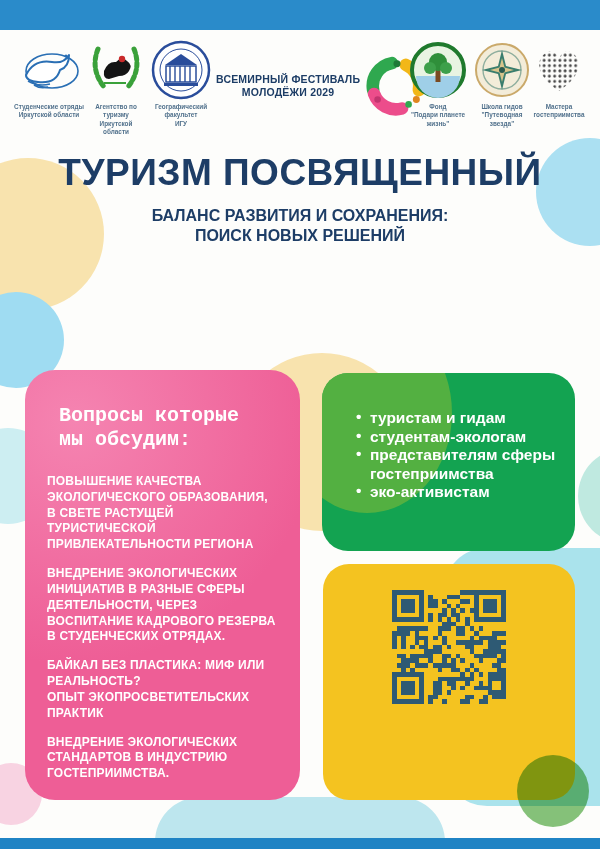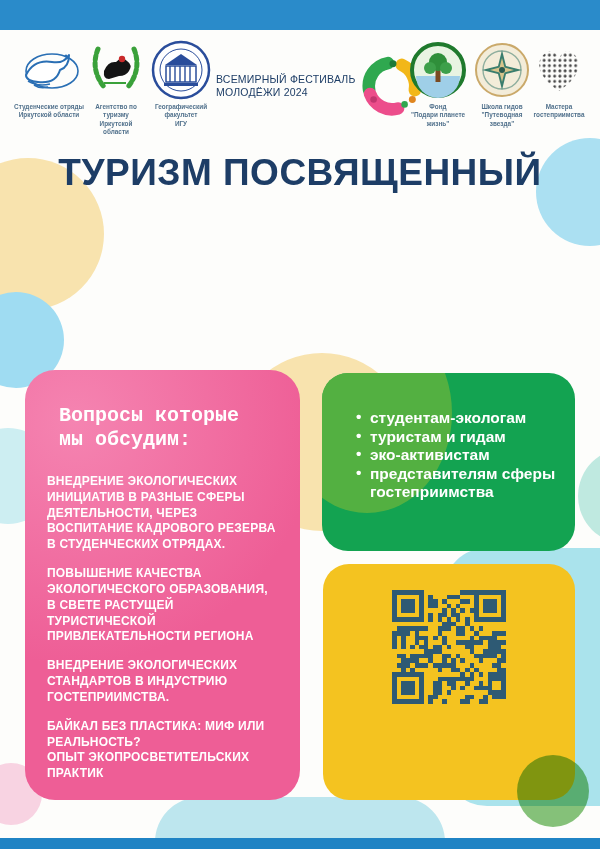--- a/index.html
+++ b/index.html
@@ -29,21 +29,21 @@
   .logo{position:absolute;top:40px;text-align:center;z-index:4;}
   .logo-art{height:60px;display:flex;align-items:center;justify-content:center;}
   .logo-caption{margin-top:3px;font-size:6.4px;line-height:1.3;color:#51718c;white-space:pre-line;font-weight:bold;}
   .l1{left:12px;width:74px;}
   .l2{left:86px;width:60px;}
   .l3{left:148px;width:66px;}
   .l4{left:402px;width:72px;}
   .l5{left:472px;width:60px;}
   .l6{left:528px;width:62px;}
   .festival{position:absolute;left:216px;top:55px;display:flex;align-items:center;gap:5px;z-index:4;}
-  .festival-text{font-size:10.5px;font-weight:normal;color:#1d3d66;line-height:1.25;letter-spacing:.2px;}
+  .festival-text{font-size:10.5px;font-weight:bold;color:#1d3d66;line-height:1.25;letter-spacing:.2px;text-align:center;}
 
   
   .title{position:absolute;left:0;top:152px;width:600px;text-align:center;
     font-size:37px;font-weight:bold;color:#1d3d66;letter-spacing:.5px;z-index:2;}
   .subtitle{position:absolute;left:0;top:206px;width:600px;text-align:center;
     font-size:16px;font-weight:bold;color:#1d3d66;line-height:1.22;white-space:pre-line;z-index:2;}
   .intro{position:absolute;left:20px;top:268px;width:560px;text-align:center;
     font-size:16px;font-weight:bold;color:#2d4d6b;line-height:1.24;white-space:pre-line;z-index:2;}
 
   
@@ -128,21 +128,21 @@
         <rect x="13" y="43" width="34" height="3" fill="#2a4d9b"></rect>
       </svg>
     </div>
     <div class="logo-caption">Географический факультет
 ИГУ</div>
   </div>
 
   <div class="festival">
     <div class="festival-text">
       <div>ВСЕМИРНЫЙ ФЕСТИВАЛЬ</div>
-      <div>МОЛОДЁЖИ 2024</div>
+      <div>МОЛОДЁЖИ 2029</div>
     </div>
     <svg width="62" height="62" viewBox="0 0 64 64">
       <path d="M27.8 8.4 A24 24 0 0 0 8.4 36.2" fill="none" stroke="#2fa84f" stroke-width="13" stroke-linecap="round"></path>
       <path d="M42.1 10.2 A24 24 0 0 1 55.6 36.2" fill="none" stroke="#f2b718" stroke-width="13" stroke-linecap="round"></path>
       <path d="M9.4 40.2 A24 24 0 0 0 38.2 55.2" fill="none" stroke="#ec4d8b" stroke-width="13" stroke-linecap="round"></path>
       <circle cx="33" cy="9" r="3.6" fill="#1e7a38"></circle>
       <circle cx="53" cy="46" r="3.6" fill="#e0861f"></circle>
       <circle cx="45" cy="51" r="3.4" fill="#2fa84f"></circle>
       <circle cx="13" cy="46" r="3.4" fill="#c2356f"></circle>
     </svg>
@@ -186,40 +186,42 @@
           </pattern>
         </defs>
         <path d="M32 56 C8 40 4 22 16 13 C24 8 30 13 32 20 C34 13 40 8 48 13 C60 22 56 40 32 56 Z" fill="url(#dots)"></path>
       </svg>
     </div>
     <div class="logo-caption">Мастера
 гостеприимства</div>
   </div>
 
   <div class="title">ТУРИЗМ ПОСВЯЩЕННЫЙ</div>
+  <div class="subtitle">БАЛАНС РАЗВИТИЯ И СОХРАНЕНИЯ:
+ПОИСК НОВЫХ РЕШЕНИЙ</div>
 
   <section class="box-pink">
     <h2>Вопросы которые мы обсудим:</h2>
     <div class="q-items">
 
-    <div class="q-item">ВНЕДРЕНИЕ ЭКОЛОГИЧЕСКИХ ИНИЦИАТИВ В РАЗНЫЕ СФЕРЫ ДЕЯТЕЛЬНОСТИ, ЧЕРЕЗ ВОСПИТАНИЕ КАДРОВОГО РЕЗЕРВА В СТУДЕНЧЕСКИХ ОТРЯДАХ.</div>
-        <div class="q-item">ПОВЫШЕНИЕ КАЧЕСТВА ЭКОЛОГИЧЕСКОГО ОБРАЗОВАНИЯ, В СВЕТЕ РАСТУЩЕЙ ТУРИСТИЧЕСКОЙ ПРИВЛЕКАТЕЛЬНОСТИ РЕГИОНА</div>
-        <div class="q-item">ВНЕДРЕНИЕ ЭКОЛОГИЧЕСКИХ СТАНДАРТОВ В ИНДУСТРИЮ ГОСТЕПРИИМСТВА.</div>
+    <div class="q-item">ПОВЫШЕНИЕ КАЧЕСТВА ЭКОЛОГИЧЕСКОГО ОБРАЗОВАНИЯ, В СВЕТЕ РАСТУЩЕЙ ТУРИСТИЧЕСКОЙ ПРИВЛЕКАТЕЛЬНОСТИ РЕГИОНА</div>
+        <div class="q-item">ВНЕДРЕНИЕ ЭКОЛОГИЧЕСКИХ ИНИЦИАТИВ В РАЗНЫЕ СФЕРЫ ДЕЯТЕЛЬНОСТИ, ЧЕРЕЗ ВОСПИТАНИЕ КАДРОВОГО РЕЗЕРВА В СТУДЕНЧЕСКИХ ОТРЯДАХ.</div>
         <div class="q-item">БАЙКАЛ БЕЗ ПЛАСТИКА: МИФ ИЛИ РЕАЛЬНОСТЬ?
 ОПЫТ ЭКОПРОСВЕТИТЕЛЬСКИХ ПРАКТИК</div>
+        <div class="q-item">ВНЕДРЕНИЕ ЭКОЛОГИЧЕСКИХ СТАНДАРТОВ В ИНДУСТРИЮ ГОСТЕПРИИМСТВА.</div>
       </div>
   </section>
 
   <section class="box-green">
     <ul class="aud-list">
 
-    <li>студентам-экологам</li>
-        <li>туристам и гидам</li>
+    <li>туристам и гидам</li>
+        <li>студентам-экологам</li>
+        <li>представителям сферы гостеприимства</li>
         <li>эко-активистам</li>
-        <li>представителям сферы гостеприимства</li>
       </ul>
   </section>
 
   <section class="box-yellow">
     <div class="qr" id="qr" style="grid-template-columns: repeat(25, 1fr);">
         <span style="background: rgb(46, 90, 116);"></span>
         <span style="background: rgb(46, 90, 116);"></span>
         <span style="background: rgb(46, 90, 116);"></span>
         <span style="background: rgb(46, 90, 116);"></span>
         <span style="background: rgb(46, 90, 116);"></span>

